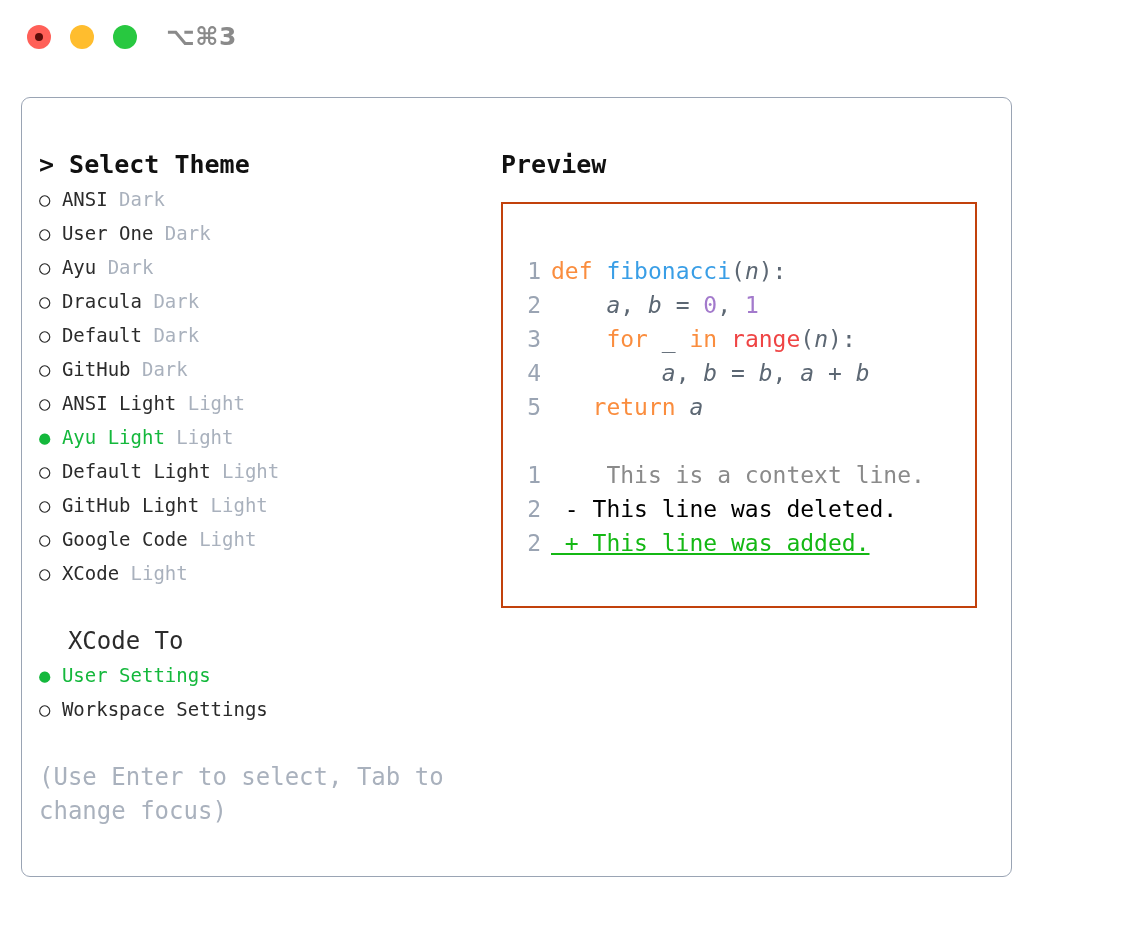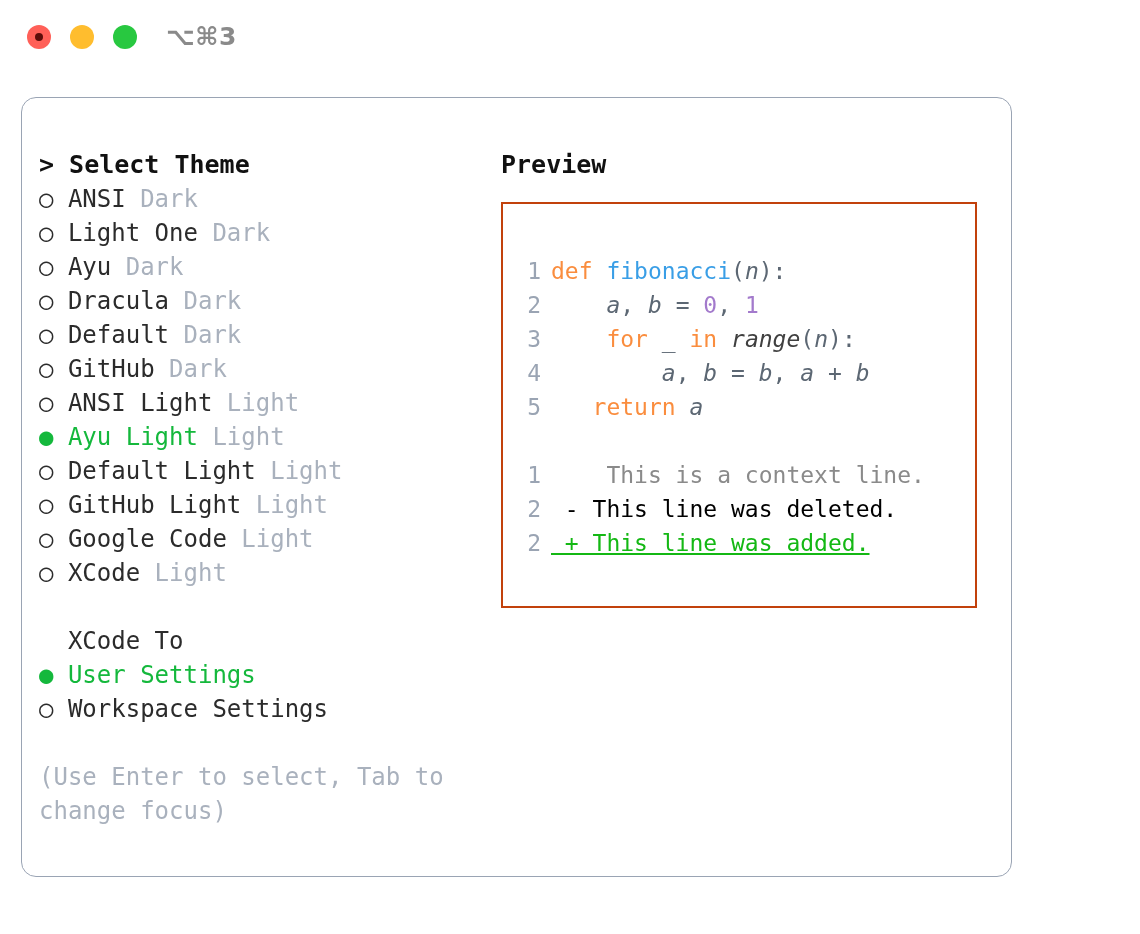--- a/index.html
+++ b/index.html
@@ -67,21 +67,21 @@
     font-family: "DejaVu Sans", "Liberation Sans", sans-serif;
   }
 
   
   .panel {
     position: absolute;
     left: 21px; top: 97px;
     width: 991px;
     height: 780px;
     border: 1.6px solid #9aa4b4;
-    border-radius: 15px;
+    border-radius: 9px;
     box-sizing: border-box;
     background: #ffffff;
   }
 
   .columns {
     position: absolute;
     left: 0; top: 0;
     width: 100%; height: 100%;
   }
 
@@ -93,21 +93,21 @@
   }
   .header-line {
     font-size: 25px;
     font-weight: bold;
     color: #111111;
     line-height: 34px;
     white-space: pre;
   }
   .list { margin-top: 0; }
   .row {
-    font-size: 24px;
+    font-size: 19px;
     line-height: 34px;
     color: #2b2b2b;
     white-space: pre;
     display: block;
   }
   .marker { color: #2b2b2b; }
   .row.selected .marker { color: #14b83c; }
   .row.selected .name { color: #14b83c; }
   .name { color: #2b2b2b; }
   .tag { color: #a9b1bd; }
@@ -160,21 +160,21 @@
   .ln {
     color: #9aa4b3;
     display: inline-block;
     width: 24px;
     text-align: right;
     margin-right: 10px;
   }
   .kw   { color: #fa8d3e; }
   .fn   { color: #399ee6; }
   .num  { color: #a37acc; }
-  .bi   { color: #404040; font-style: italic; }
+  .bi   { color: #ef4444; }
   .id   { color: #5c6773; font-style: italic; }
   .punc { color: #5c6773; }
   .blank { display: block; height: 34px; }
 
   .diff-ctx { color: #8a8a8a; }
   .diff-del { color: #000000; text-align: center; }
   .diff-add { color: #14b814; text-decoration: underline; }
 </style>
 </head>
 <body>
@@ -192,21 +192,21 @@
 
   <div class="panel">
     <div class="columns">
 
       <div class="left-col">
 
         <div class="header-line">&gt; Select Theme</div>
 
         <div class="list" id="theme-list">
             <div class="row"><span class="marker">○</span><span class="name"> ANSI </span><span class="tag">Dark</span></div>
-            <div class="row"><span class="marker">○</span><span class="name"> Light One </span><span class="tag">Dark</span></div>
+            <div class="row"><span class="marker">○</span><span class="name"> User One </span><span class="tag">Dark</span></div>
             <div class="row"><span class="marker">○</span><span class="name"> Ayu </span><span class="tag">Dark</span></div>
             <div class="row"><span class="marker">○</span><span class="name"> Dracula </span><span class="tag">Dark</span></div>
             <div class="row"><span class="marker">○</span><span class="name"> Default </span><span class="tag">Dark</span></div>
             <div class="row"><span class="marker">○</span><span class="name"> GitHub </span><span class="tag">Dark</span></div>
             <div class="row"><span class="marker">○</span><span class="name"> ANSI Light </span><span class="tag">Light</span></div>
             <div class="row selected"><span class="marker">●</span><span class="name"> Ayu Light </span><span class="tag">Light</span></div>
             <div class="row"><span class="marker">○</span><span class="name"> Default Light </span><span class="tag">Light</span></div>
             <div class="row"><span class="marker">○</span><span class="name"> GitHub Light </span><span class="tag">Light</span></div>
             <div class="row"><span class="marker">○</span><span class="name"> Google Code </span><span class="tag">Light</span></div>
             <div class="row"><span class="marker">○</span><span class="name"> XCode </span><span class="tag">Light</span></div>

